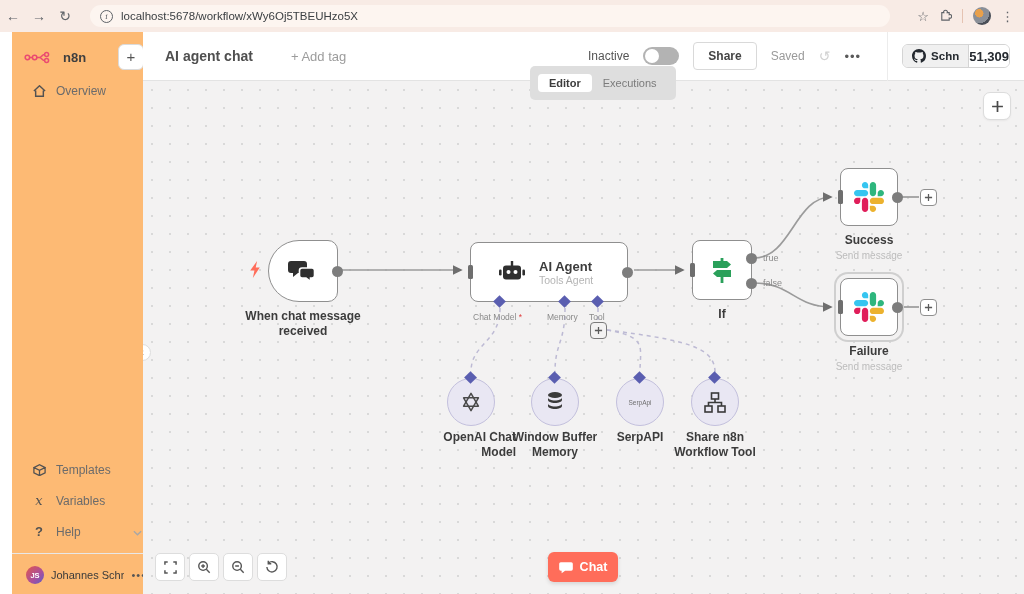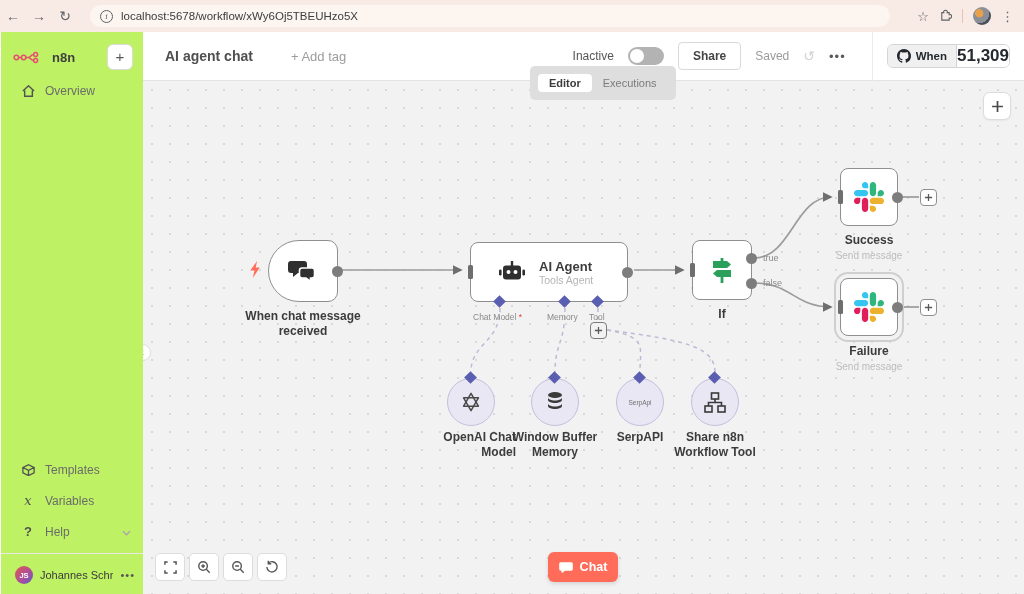--- a/index.html
+++ b/index.html
@@ -19,22 +19,22 @@
   .chrome-right { margin-left:auto; display:flex; align-items:center; gap:10px; padding-right:10px; }
   .chrome-right .ic { color:#5f6368; font-size:13px; cursor:pointer; }
   .chrome-avatar { width:18px; height:18px; border-radius:50%;
     background:radial-gradient(circle at 35% 35%, #e8a04c 0 25%, #8a8f98 26% 60%, #4a4f58 61%); }
   .chrome-sep { width:1px; height:14px; background:#e5c3b2; }
 
   
   .app { position:absolute; left:0; top:32px; width:1024px; height:562px; background:#fff; }
 
   
-  .sidebar { position:absolute; left:1px; top:0; width:143px; height:562px;
-    background:#bef264; border-right:1px solid #e4e4e4; }
+  .sidebar { position:absolute; left:12px; top:0; width:143px; height:562px;
+    background:#fdba74; border-right:1px solid #e4e4e4; }
   .brand-row { display:flex; align-items:center; justify-content:space-between;
     padding:12px 10px 10px 12px; }
   .brand { display:flex; align-items:center; gap:5px; }
   .brand-name { font-size:13px; font-weight:bold; color:#3f3f3f; }
   .add-wf-btn { width:26px; height:26px; border:1px solid #dbdbdb; border-radius:6px;
     background:#fff; color:#555; font-size:15px; line-height:24px; text-align:center; cursor:pointer; }
   .side-item { display:flex; align-items:center; gap:10px; padding:8px 12px 8px 20px;
     font-size:12px; color:#6b6b6b; cursor:pointer; }
   .side-item .sic { width:14px; display:flex; justify-content:center; color:#525252; }
   .side-mid { position:absolute; top:44px; left:0; right:0; }
@@ -64,21 +64,21 @@
   .saved-label { font-size:12px; color:#9a9a9a; }
   .hist-ic { color:#d2d2d2; font-size:14px; cursor:pointer; }
   .hdr-dots { color:#5a5a5a; font-size:13px; letter-spacing:1px; cursor:pointer; margin-right:12px; }
   .hdr-sep { width:1px; height:49px; background:#ececec; }
   .star-widget { display:flex; align-items:stretch; border:1px solid #d4d4d4; border-radius:6px;
     overflow:hidden; margin:0 14px 0 0; cursor:pointer; height:24px; }
   .star-left { display:flex; align-items:center; gap:5px; background:#f0f0f0;
     padding:0 9px; border-right:1px solid #d4d4d4; }
   .star-left span { font-size:11.5px; font-weight:600; color:#24292f; }
   .star-count { display:flex; align-items:center; padding:0 0; background:#fff;
-    font-size:17px; font-weight:600; color:#24292f; }
+    font-size:13px; font-weight:600; color:#24292f; }
 
   
   .tabs { position:absolute; left:530px; top:34px; display:flex; background:#dedede;
     border-radius:5px; padding:8px; z-index:5; }
   .tab { font-size:11px; padding:3px 11px; border-radius:4px; cursor:pointer; }
   .tab.active { background:#fff; color:#3c3c3c; font-weight:600; }
   .tab.inactive { color:#7b7b7b; }
 
   
   .canvas { position:absolute; left:143px; top:49px; width:881px; height:513px;
@@ -219,21 +219,21 @@
       <button class="share-btn">Share</button>
       <span class="saved-label">Saved</span>
       <span class="hist-ic">↺</span>
       <span class="hdr-dots">•••</span>
       <div class="hdr-sep"></div>
       <div class="star-widget">
         <div class="star-left">
           <svg width="14" height="14" viewBox="0 0 24 24">
               <path fill="#24292f" d="M12 0C5.37 0 0 5.37 0 12c0 5.31 3.435 9.795 8.205 11.385.6.105.825-.255.825-.57 0-.285-.015-1.23-.015-2.235-3.015.555-3.795-.735-4.035-1.41-.135-.345-.72-1.41-1.23-1.695-.42-.225-1.02-.78-.015-.795.945-.015 1.62.87 1.845 1.23 1.08 1.815 2.805 1.305 3.495.99.105-.78.42-1.305.765-1.605-2.67-.3-5.46-1.335-5.46-5.925 0-1.305.465-2.385 1.23-3.225-.12-.3-.54-1.53.12-3.18 0 0 1.005-.315 3.3 1.23.96-.27 1.98-.405 3-.405s2.04.135 3 .405c2.295-1.56 3.3-1.23 3.3-1.23.66 1.65.24 2.88.12 3.18.765.84 1.23 1.905 1.23 3.225 0 4.605-2.805 5.625-5.475 5.925.435.375.81 1.095.81 2.22 0 1.605-.015 2.895-.015 3.3 0 .315.225.69.825.57A12.02 12.02 0 0 0 24 12c0-6.63-5.37-12-12-12z"></path>
             </svg>
-          <span>When</span>
+          <span>Schn</span>
         </div>
         <div class="star-count">51,309</div>
       </div>
     </div>
   </div>
 
   <div class="tabs">
     <div class="tab active">Editor</div>
     <div class="tab inactive">Executions</div>
   </div>

